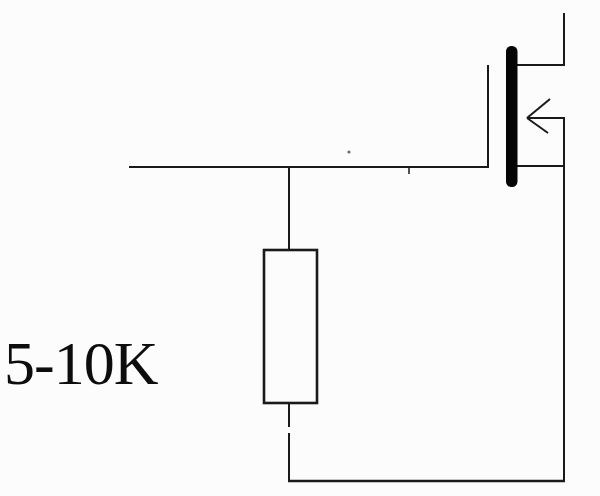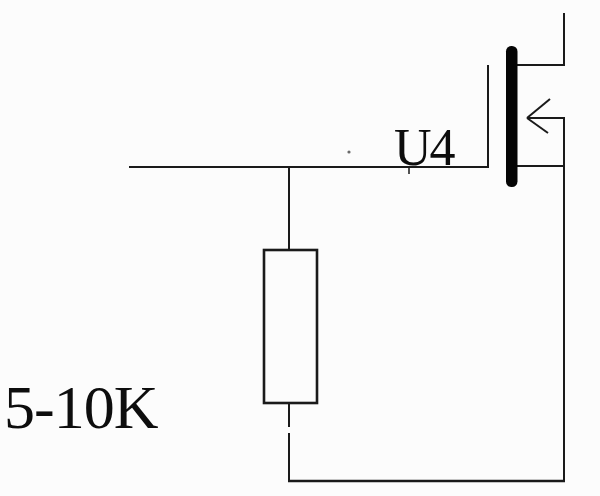--- a/index.html
+++ b/index.html
@@ -42,21 +42,20 @@
     left: 5px;
     top: 258px;
     font-size: 62px;
     letter-spacing: 0px;
   }
   .label-res-value {
     left: 4px;
     top: 332px;
     font-size: 62px;
     letter-spacing: -1px;
-    margin-top: 44px;
   }
 </style>
 </head>
 <body>
 
 <div class="canvas">
 
   <svg width="600" height="496" viewBox="0 0 600 496">
     <g stroke="#1a1a1a" stroke-width="2" fill="none" stroke-linecap="butt">
 
@@ -86,18 +85,17 @@
       <line x1="288" y1="481" x2="565" y2="481" stroke-width="2.6"></line>
 
       <line x1="409" y1="168" x2="409" y2="174" stroke-width="1.5"></line>
     </g>
 
     <rect x="506" y="46" width="11.5" height="141" rx="5.5" fill="#050505" stroke="none"></rect>
 
     <circle cx="349" cy="152" r="1.6" fill="#6a6a6a" stroke="none"></circle>
   </svg>
 
-  <div class="label label-u4">U4</div>
 
 
   <div class="label label-res-value">5-10K</div>
 
 </div>
 
 </body></html>

